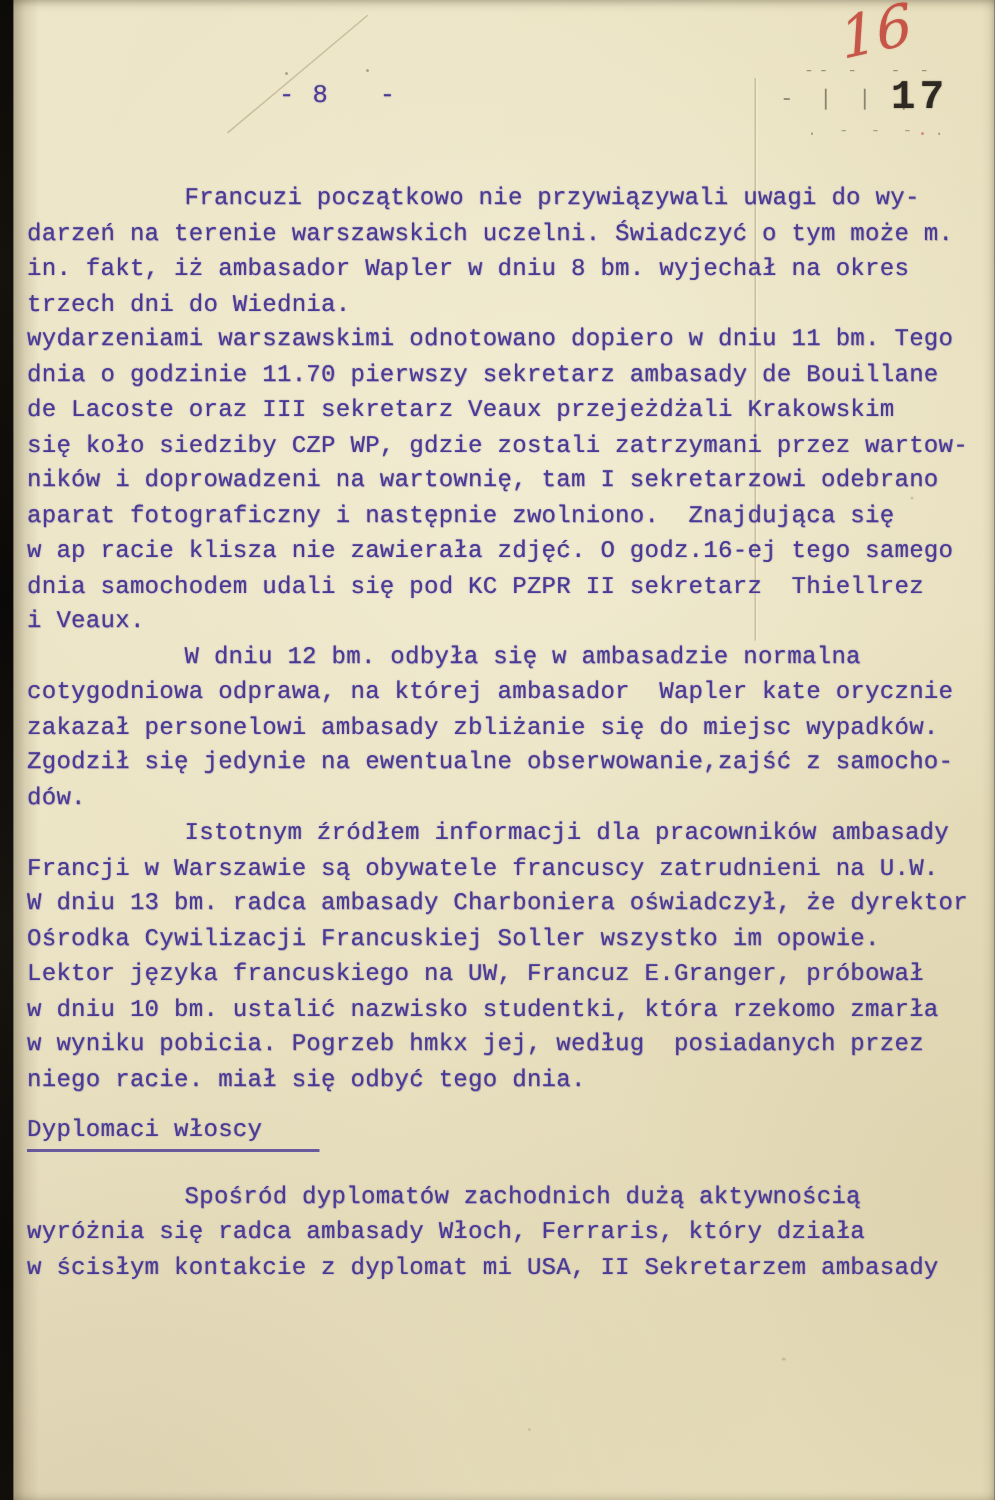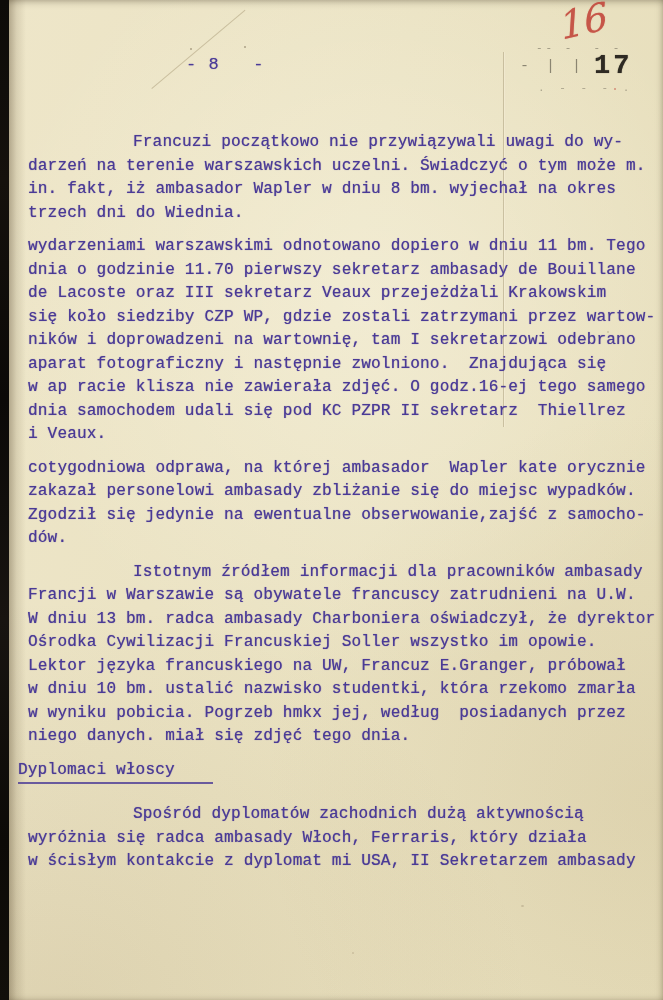--- a/index.html
+++ b/index.html
@@ -58,21 +58,21 @@
     text-shadow:0 0 1px rgba(46,42,35,.7);}
   .stamp-bottom{position:absolute;left:18px;top:44px;font-size:11px;letter-spacing:4px;white-space:pre;opacity:.35;}
 
   
   .bodytext{
     position:absolute;left:18px;top:121px;width:638px;
     font-size:16px;line-height:23.5px;letter-spacing:.2px;
     color:#4a3a96;
     text-shadow:0 0 1px rgba(74,58,150,.6), .4px .4px 0 rgba(74,58,150,.28);
   }
-  .para{margin:10px;}
+  .para{margin:0;}
   .line{white-space:pre;}
   .line.first{text-indent:105px;}
   .sect-heading{margin:10px 0 19px 0;}
   .sect-heading .hd{
     display:inline-block;padding-right:38px;
     border-bottom:2px solid rgba(74,58,150,.8);
   }
 </style>
 </head>
 <body>
@@ -116,35 +116,36 @@
       <div class="line">de Lacoste oraz III sekretarz Veaux przejeżdżali Krakowskim</div>
       <div class="line">się koło siedziby CZP WP, gdzie zostali zatrzymani przez wartow-</div>
       <div class="line">ników i doprowadzeni na wartownię, tam I sekretarzowi odebrano</div>
       <div class="line">aparat fotograficzny i następnie zwolniono.  Znajdująca się</div>
       <div class="line">w ap racie klisza nie zawierała zdjęć. O godz.16-ej tego samego</div>
       <div class="line">dnia samochodem udali się pod KC PZPR II sekretarz  Thiellrez</div>
       <div class="line">i Veaux.</div>
     </div>
 
     <div class="para">
+      <div class="line first">W dniu 12 bm. odbyła się w ambasadzie normalna</div>
       <div class="line">cotygodniowa odprawa, na której ambasador  Wapler kate orycznie</div>
       <div class="line">zakazał personelowi ambasady zbliżanie się do miejsc wypadków.</div>
       <div class="line">Zgodził się jedynie na ewentualne obserwowanie,zajść z samocho-</div>
       <div class="line">dów.</div>
     </div>
 
     <div class="para">
       <div class="line first">Istotnym źródłem informacji dla pracowników ambasady</div>
       <div class="line">Francji w Warszawie są obywatele francuscy zatrudnieni na U.W.</div>
       <div class="line">W dniu 13 bm. radca ambasady Charboniera oświadczył, że dyrektor</div>
       <div class="line">Ośrodka Cywilizacji Francuskiej Soller wszystko im opowie.</div>
       <div class="line">Lektor języka francuskiego na UW, Francuz E.Granger, próbował</div>
       <div class="line">w dniu 10 bm. ustalić nazwisko studentki, która rzekomo zmarła</div>
       <div class="line">w wyniku pobicia. Pogrzeb hmkx jej, według  posiadanych przez</div>
-      <div class="line">niego danych. miał się zdjęć tego dnia.</div>
+      <div class="line">niego racie. miał się odbyć tego dnia.</div>
     </div>
 
     <div class="sect-heading">
       <span class="hd">Dyplomaci włoscy</span>
     </div>
 
     <div class="para">
       <div class="line first">Spośród dyplomatów zachodnich dużą aktywnością</div>
       <div class="line">wyróżnia się radca ambasady Włoch, Ferraris, który działa</div>
       <div class="line">w ścisłym kontakcie z dyplomat mi USA, II Sekretarzem ambasady</div>

